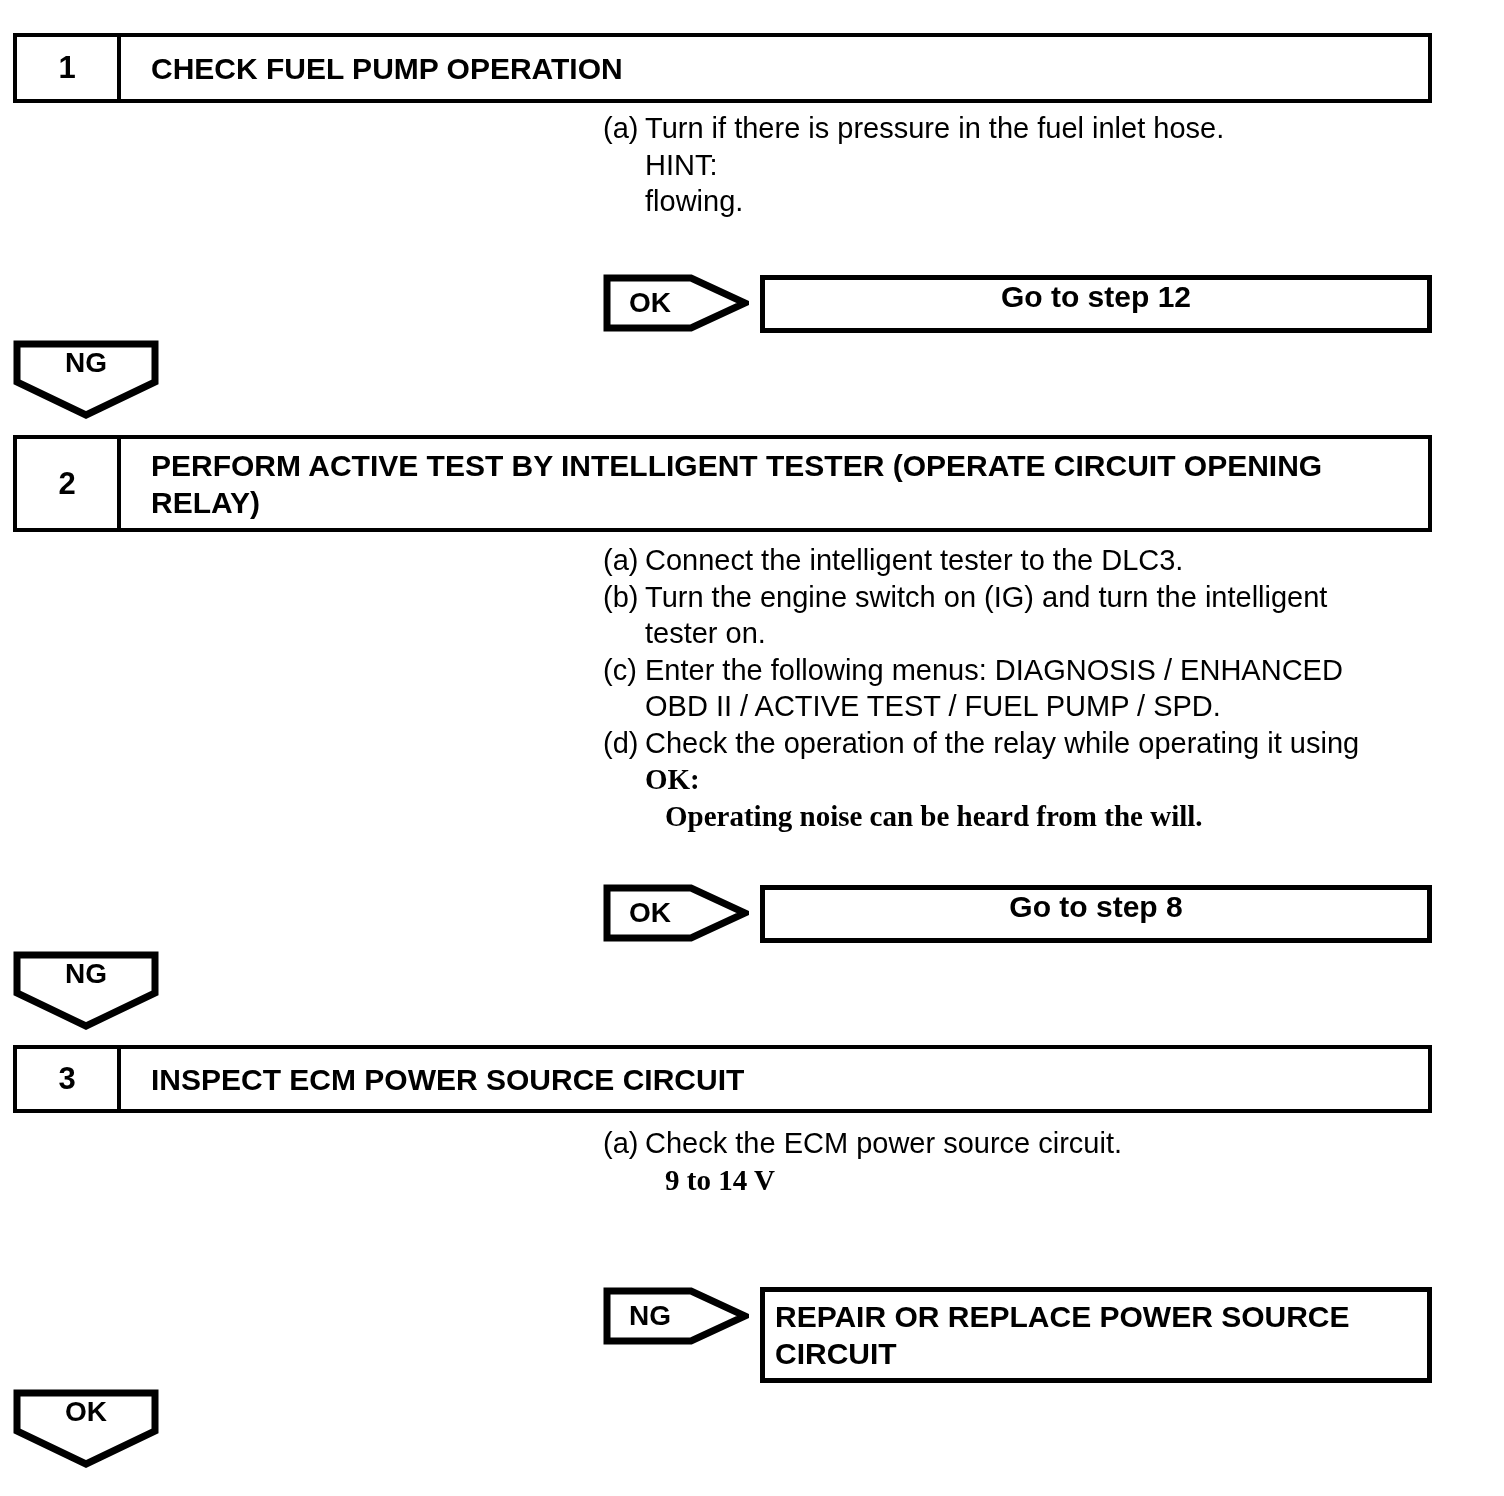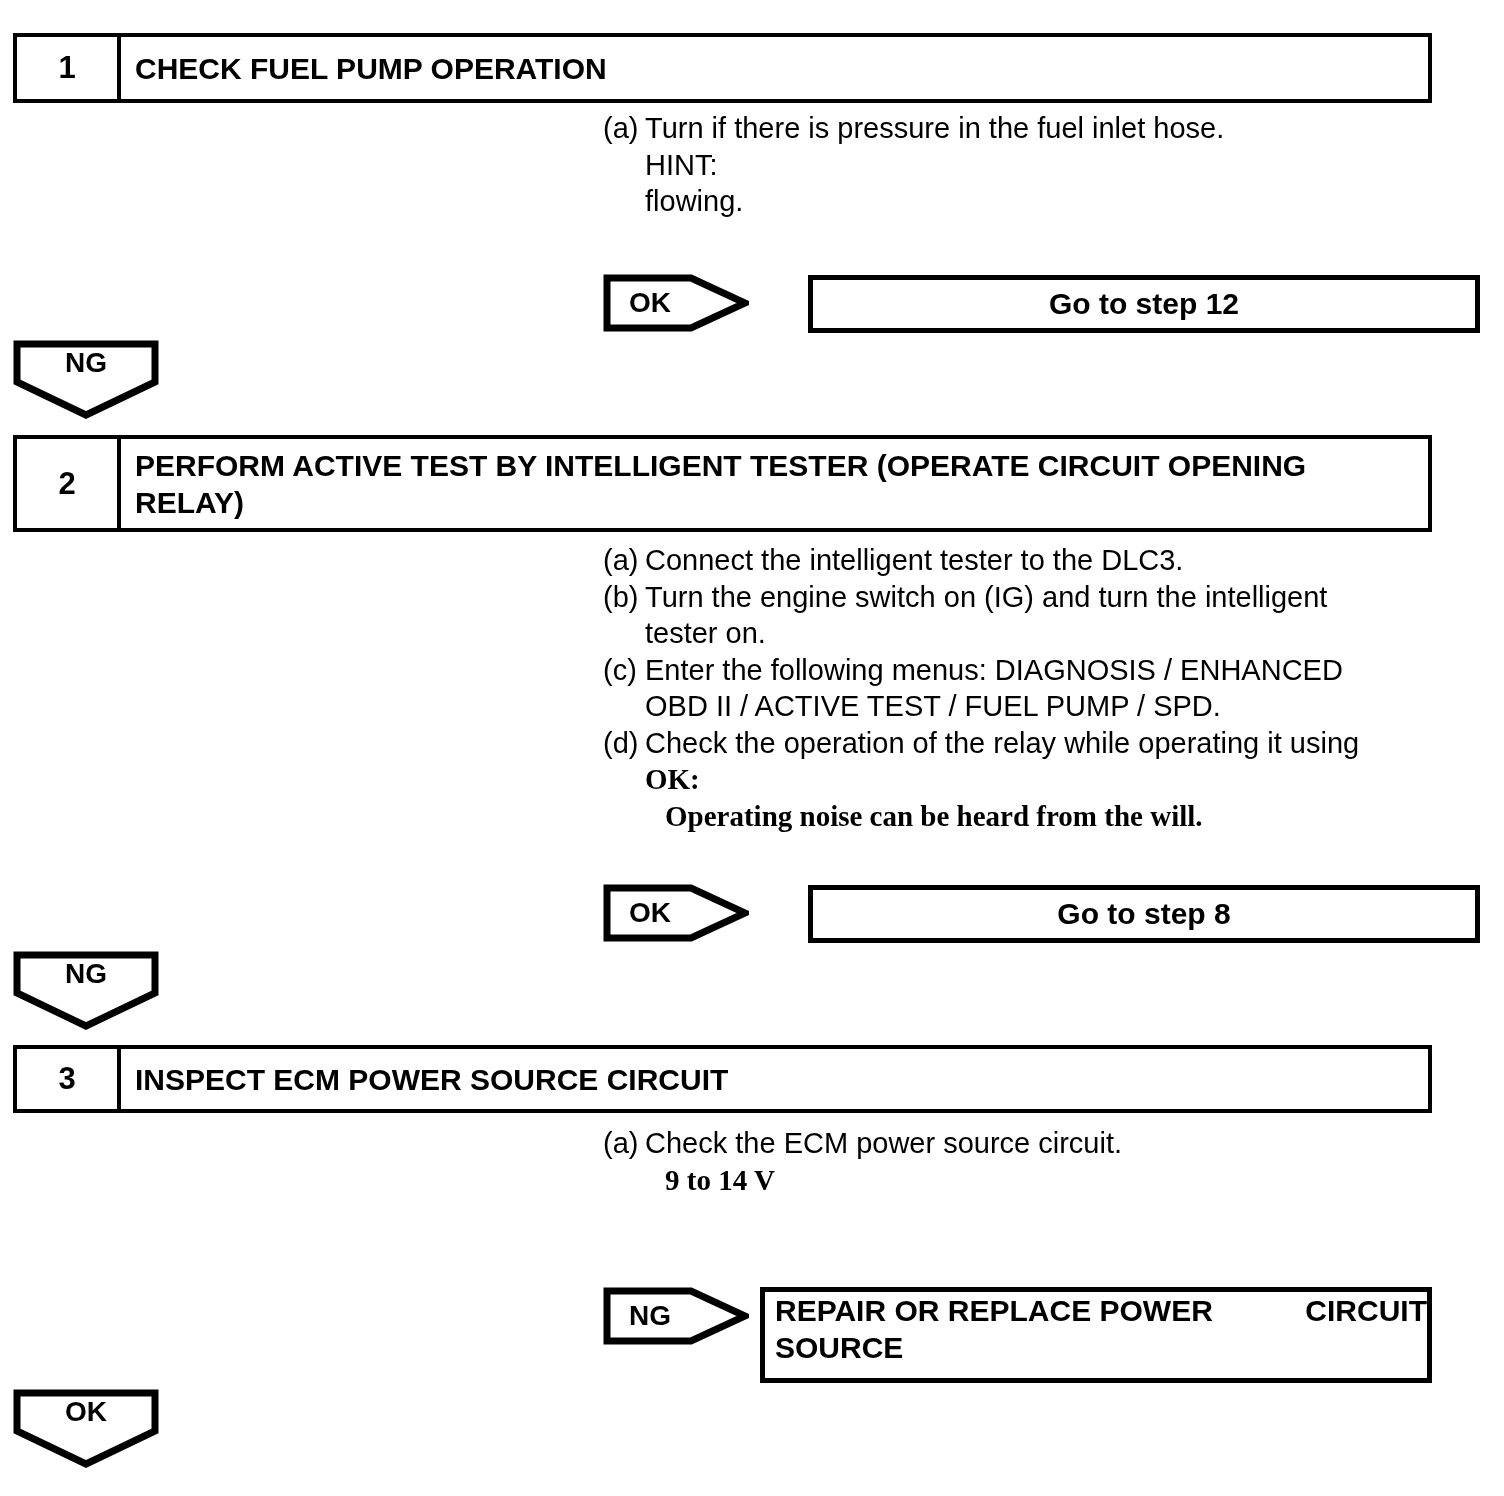--- a/index.html
+++ b/index.html
@@ -13,21 +13,21 @@
     position:absolute;left:13px;width:1419px;box-sizing:border-box;
     border:4px solid #000;display:flex;background:#fff;
   }
   .step-num{
     width:100px;flex:0 0 100px;border-right:4px solid #000;
     display:flex;align-items:center;justify-content:center;
     font-weight:bold;font-size:31px;
   }
   .step-title{
     flex:1;display:flex;align-items:center;
-    padding:8px 24px 8px 14px;font-weight:bold;font-size:30px;line-height:37px;
+    padding:8px 24px 8px 14px;font-weight:bold;font-size:30px;line-height:37px;margin-left:16px;
   }
   
   .body-block{
     position:absolute;left:603px;width:860px;
     font-size:29px;line-height:36.5px;
   }
   .line{position:relative;padding-left:42px;}
   .line .marker{position:absolute;left:0;top:0;}
   .b{font-weight:bold;font-family:Liberation Serif, serif;}
   .ind{padding-left:62px;}
@@ -39,25 +39,24 @@
     position:absolute;left:0;top:0;width:94px;height:58px;
     display:flex;align-items:center;justify-content:center;
     font-weight:bold;font-size:28px;
   }
   
   .result-box{
     position:absolute;left:760px;width:672px;box-sizing:border-box;
     border:5px solid #000;background:#fff;font-weight:bold;font-size:30px;
   }
   .result-center{
-    display:flex;align-items:center;justify-content:center;
-    margin-left:48px;
+    display:flex;align-items:flex-start;justify-content:center;
   }
   .result-left{
-    display:flex;flex-direction:row;justify-content:center;
+    display:flex;flex-direction:column;justify-content:center;
     padding-left:10px;line-height:37px;
   }
   
   .pent-down{position:absolute;left:13px;width:146px;height:80px;}
   .pent-down svg{display:block;}
   .pent-down .lbl{
     position:absolute;left:0;top:2px;width:146px;height:42px;
     display:flex;align-items:center;justify-content:center;
     font-weight:bold;font-size:28px;
   }

